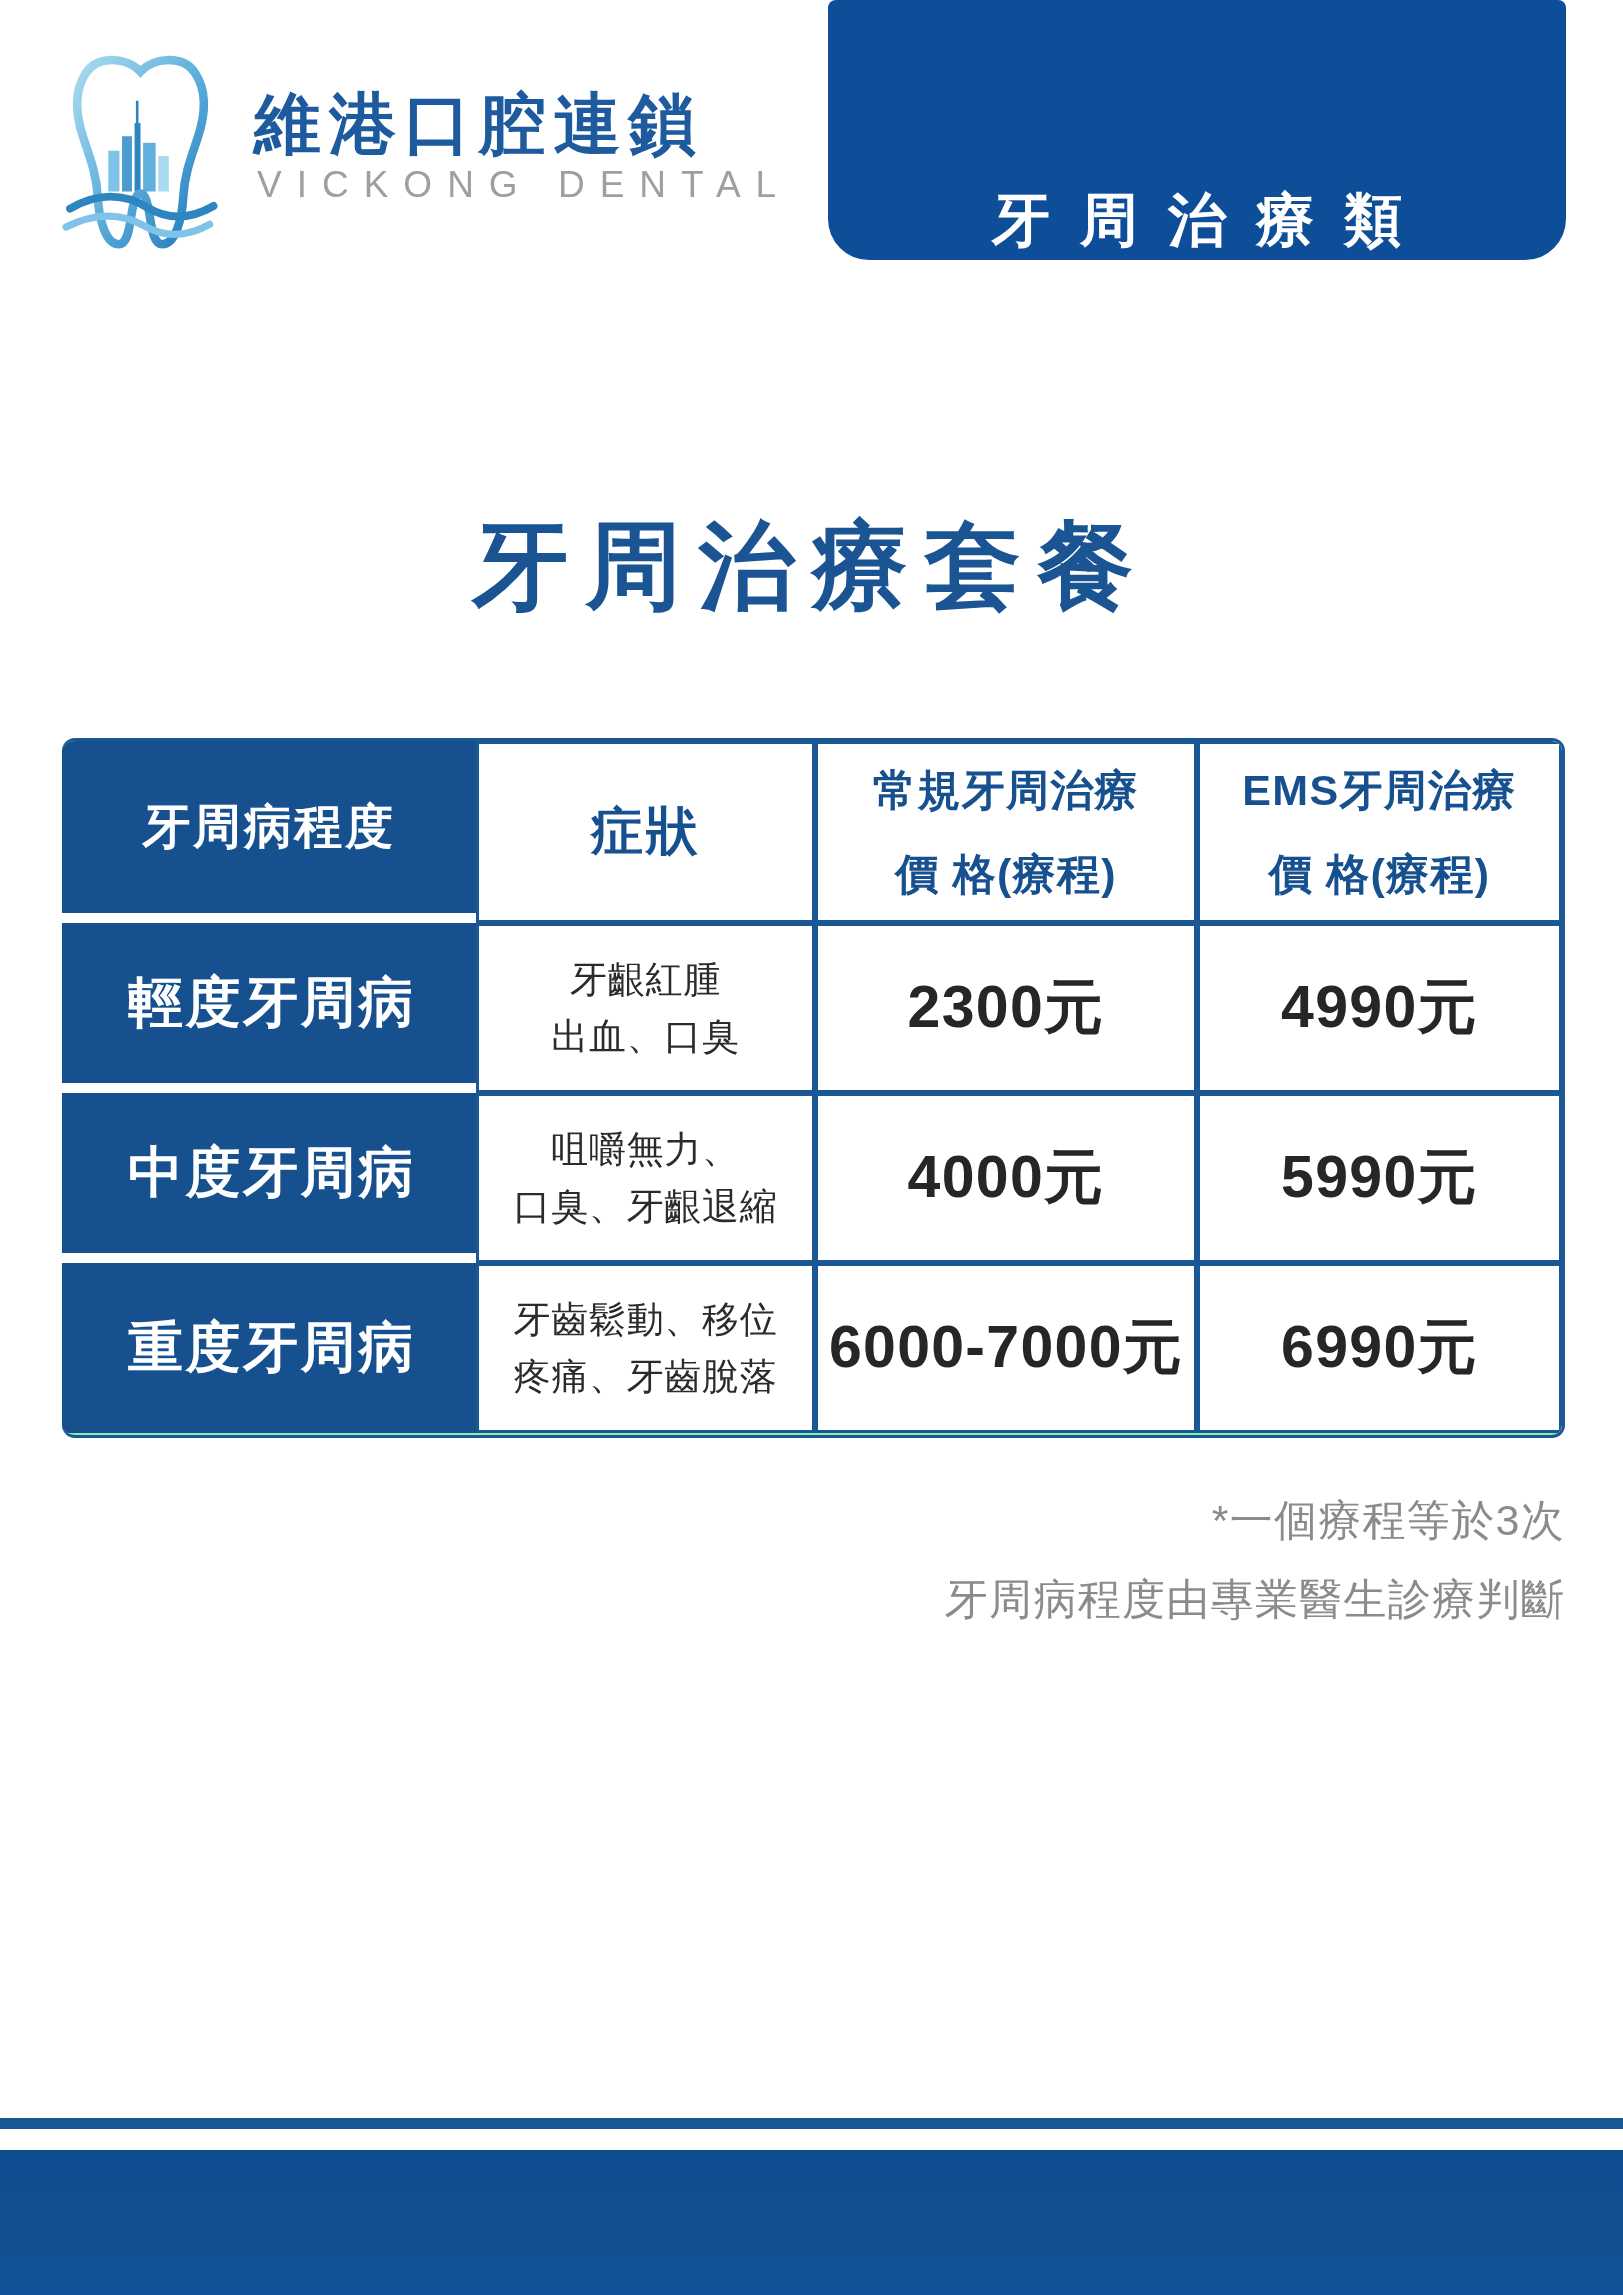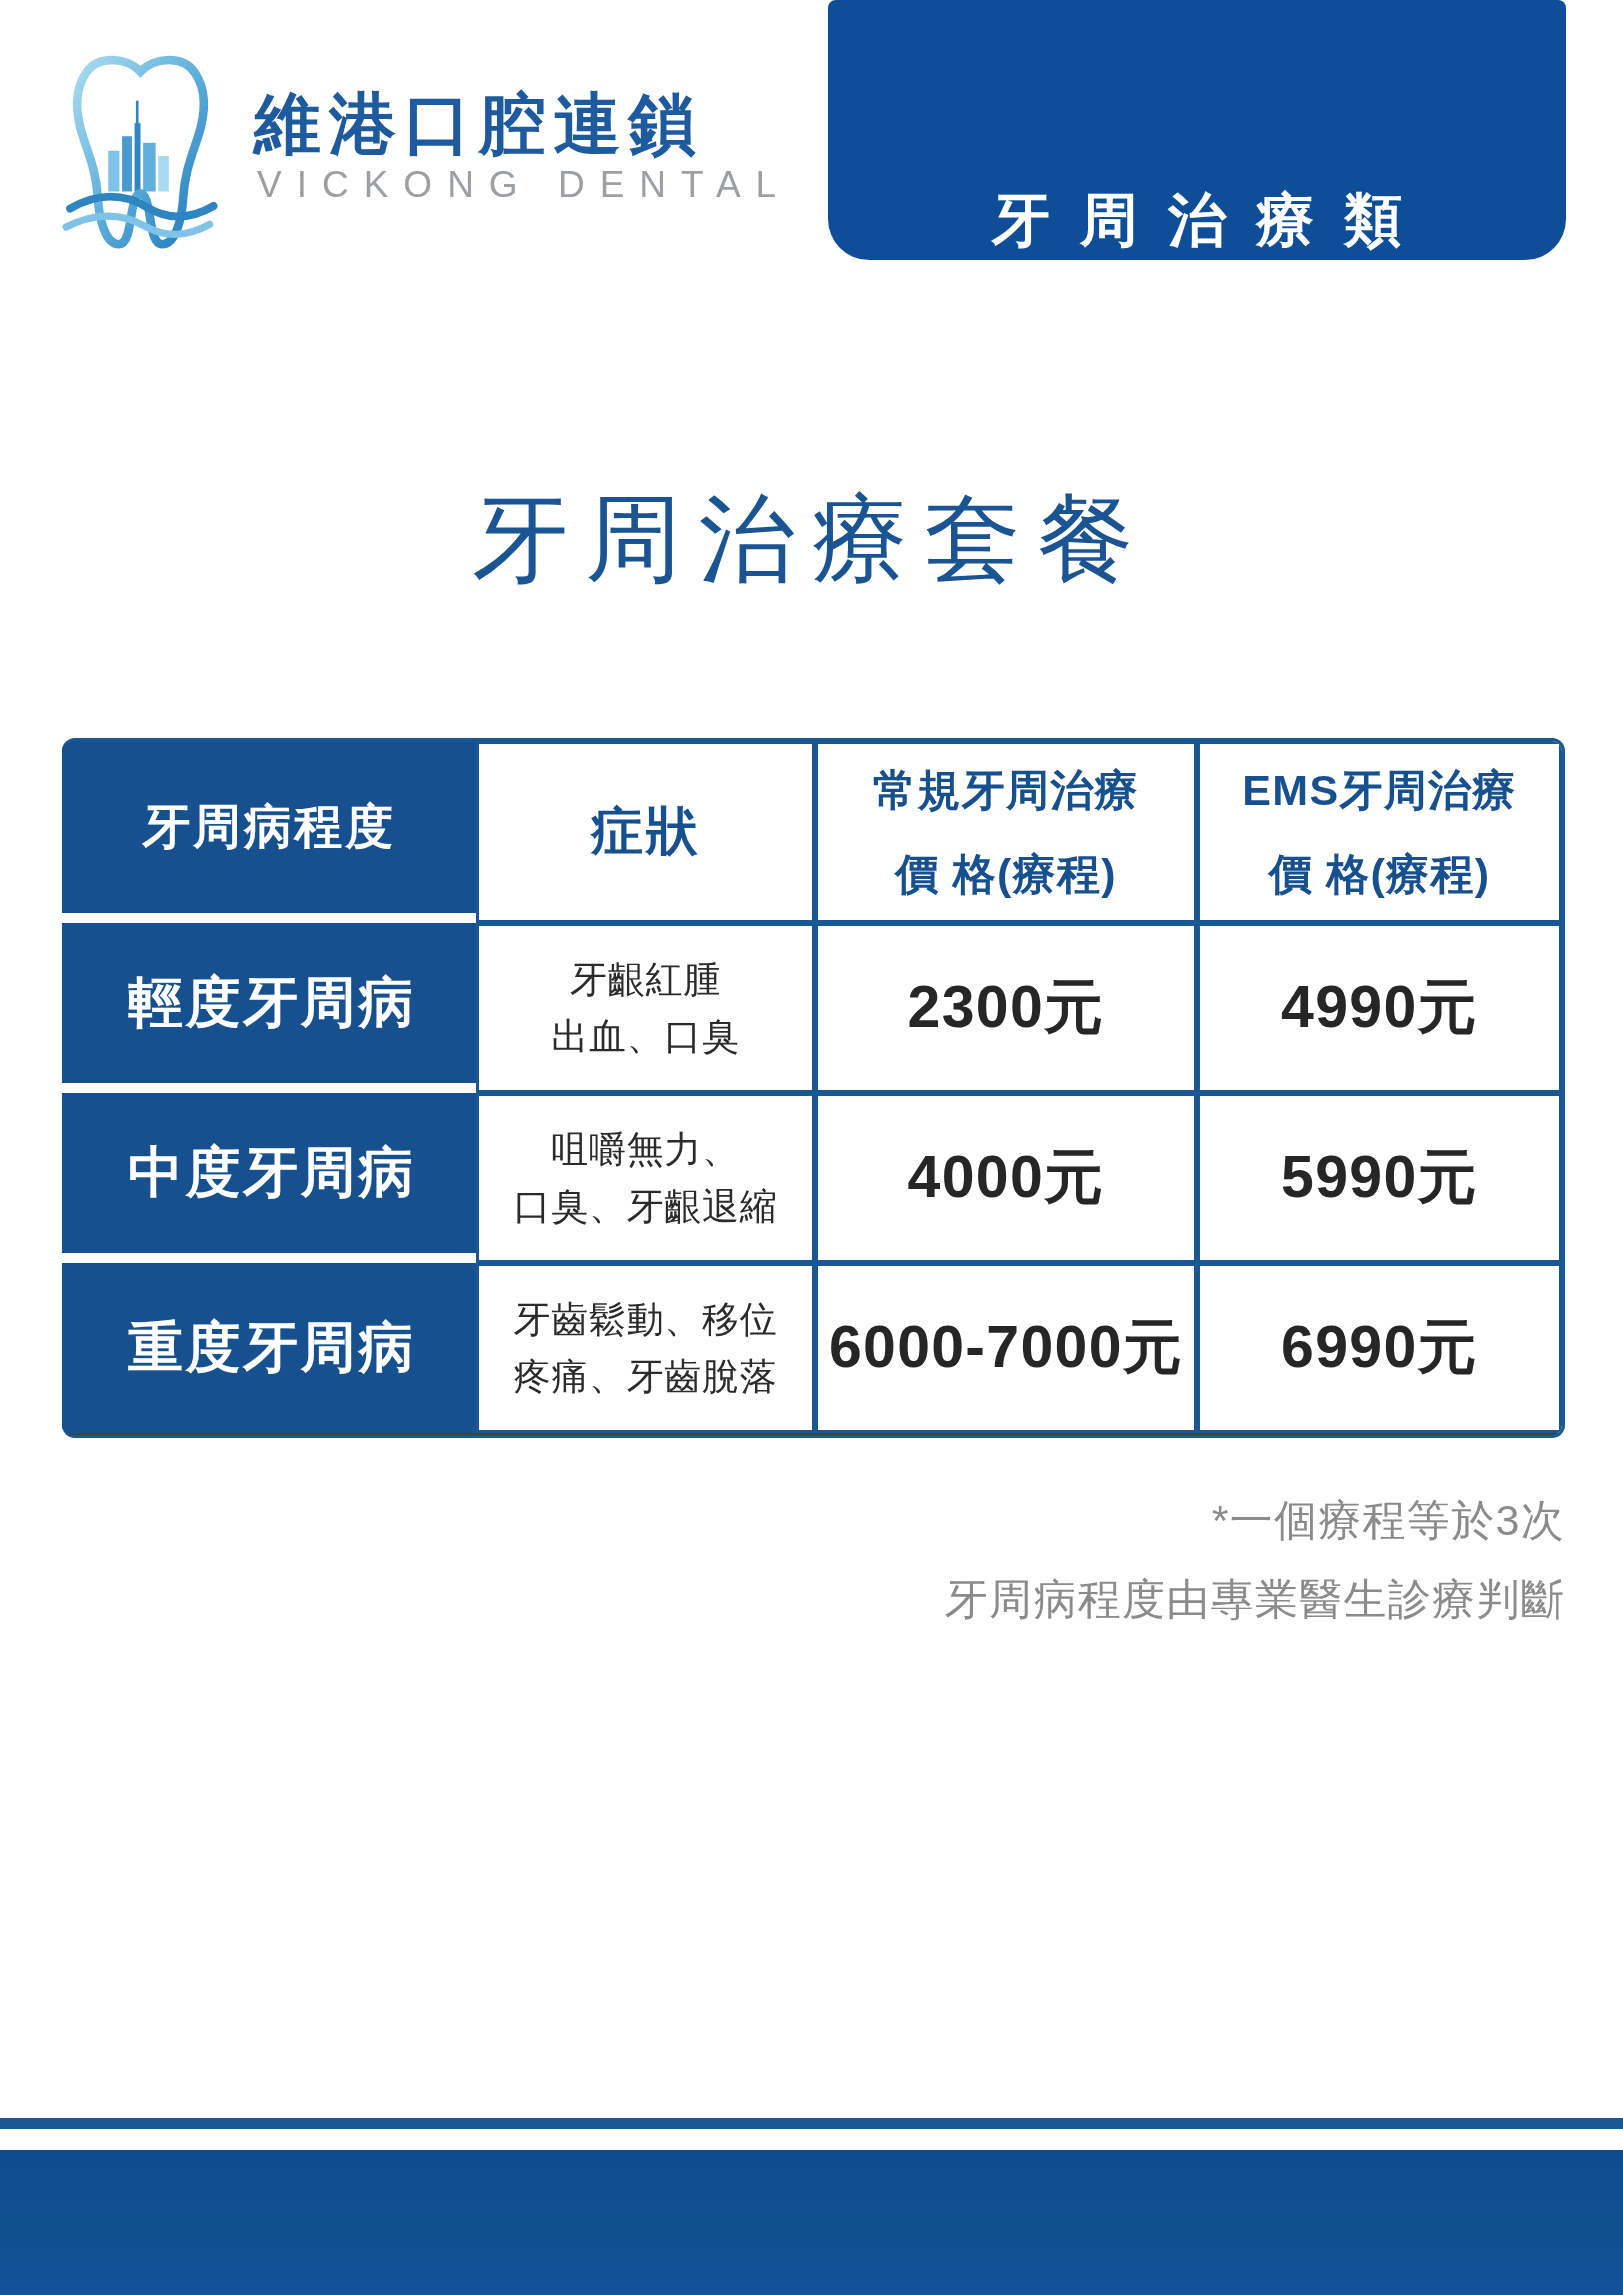--- a/index.html
+++ b/index.html
@@ -41,33 +41,33 @@
     border-radius:7.9px 7.9px 41px 41px;
     display:flex;align-items:flex-end;justify-content:center;
   }
   .badge-label{
     color:#ffffff;font-size:58px;font-weight:700;
     letter-spacing:30px;padding-left:30px;white-space:nowrap;
   }
 
   
   .main-title{
-    position:absolute;left:0;top:476px;width:100%;
+    position:absolute;left:0;top:503px;width:100%;
     text-align:center;color:var(--title-blue);
-    font-size:96px;font-weight:400;letter-spacing:17px;
+    font-size:96px;font-weight:700;letter-spacing:17px;
     white-space:nowrap;
   }
 
   
   .price-table{
     position:absolute;left:62px;top:738px;width:1503px;height:700px;
     display:grid;
     grid-template-columns:414px 339px 382px 365px;
     grid-template-rows:182px 170px 170px 170px;
-    background:#404040;
+    background:#86efac;
     border:3.9px solid var(--border-blue);border-left:none;
     border-radius:13px;overflow:hidden;
   }
   .cell{display:flex;flex-direction:column;align-items:center;justify-content:center;text-align:center;}
   .blue-cell{
     background:var(--table-blue);color:#ffffff;
     border-bottom:10.5px solid #ffffff;
   }
   .blue-cell.last{border-bottom:none;}
   .white-cell{

